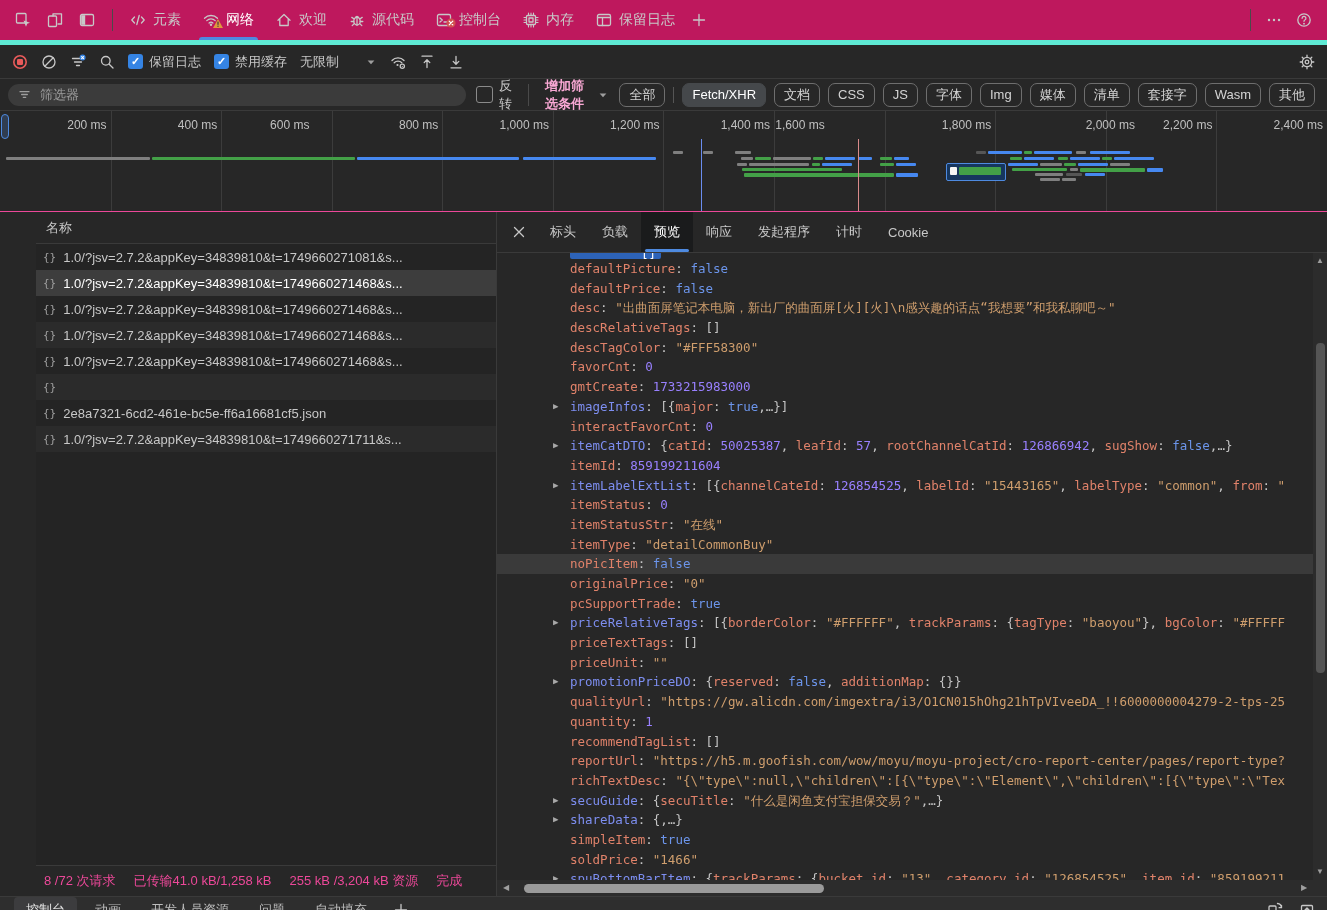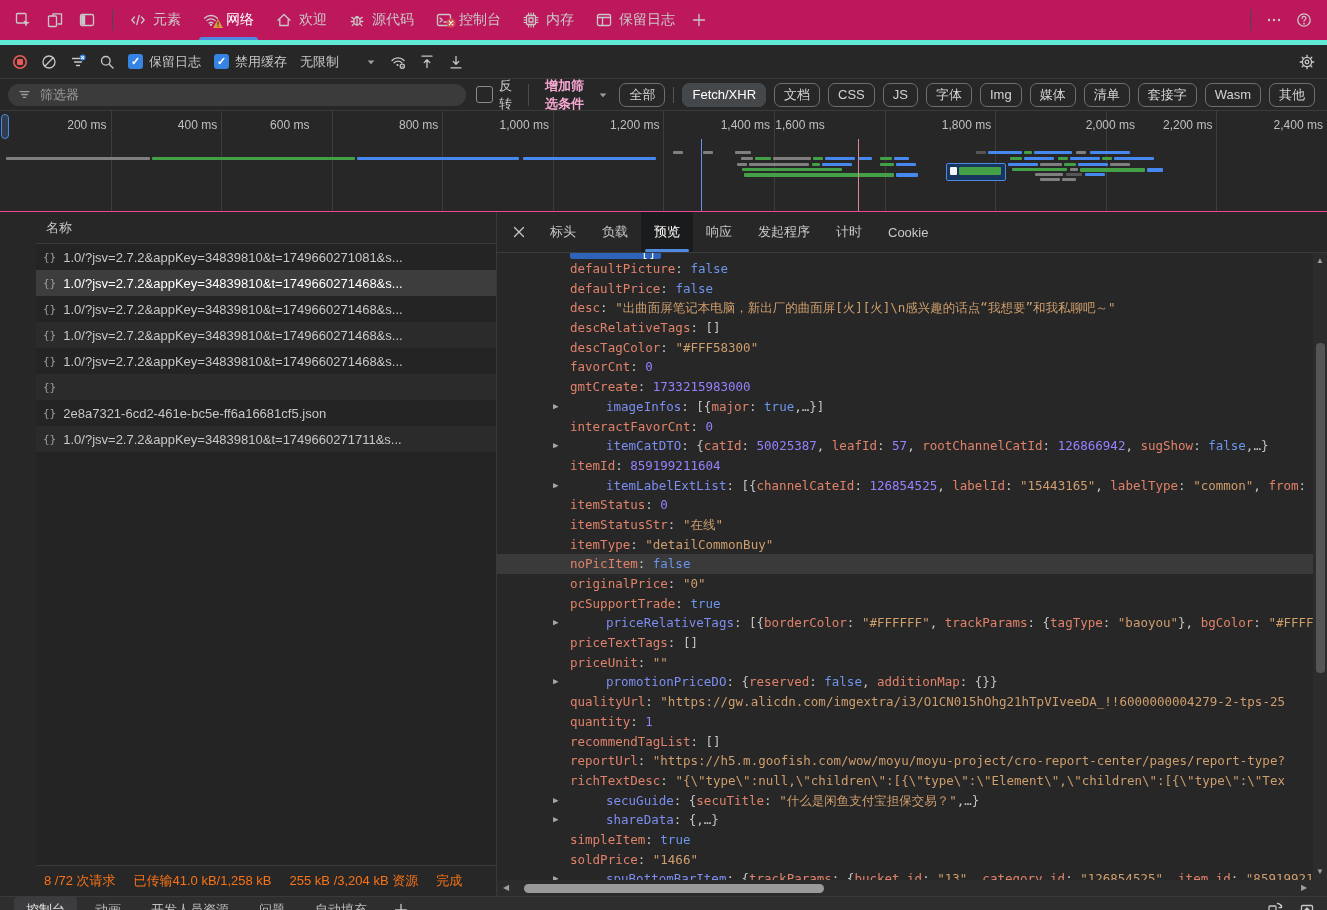--- a/index.html
+++ b/index.html
@@ -54,38 +54,38 @@
   .content{display:flex;height:684px;}
   .left{width:460px;flex:none;border-right:1px solid #3a3a3a;display:flex;flex-direction:column;background:#242424;min-height:0;margin-left:36px;}
   .lheader{height:31px;line-height:31px;padding-left:10px;border-bottom:1px solid #3a3a3a;background:#272727;flex:none;}
   #reqlist{flex:none;}
   .req{height:26px;display:flex;align-items:center;gap:7px;padding:0 7px;color:#c8c8c8;white-space:nowrap;overflow:hidden;}
   .req:nth-child(even){background:#2b2b2b;}
   .req.selected{background:#3d3d3d;color:#fff;}
   .ric{color:#9e9e9e;font-family:"DejaVu Sans Mono",monospace;font-size:11px;flex:none;}
   .lfill{flex:1;}
   .statusbar{height:30px;flex:none;border-top:1px solid #3a3a3a;background:#272727;display:flex;align-items:center;gap:18px;
-             padding:0 8px;color:#f97316;white-space:nowrap;overflow:hidden;}
+             padding:0 8px;color:#ec4899;white-space:nowrap;overflow:hidden;}
 
   .right{flex:1;position:relative;background:#272727;min-width:0;}
   .dtabs{height:40px;display:flex;align-items:center;border-bottom:1px solid #3a3a3a;padding-left:4px;}
   .closebtn{padding:0 10px;display:flex;align-items:center;}
   .dtab{height:40px;display:flex;align-items:center;padding:0 13px;position:relative;color:#c8c8c8;}
   .dtab.active{background:#1a1b1c;color:#fff;}
   .dtab.active::after{content:"";position:absolute;left:4px;right:4px;bottom:0;height:3px;background:#4e8ae0;border-radius:3px;}
 
   .pcontent{position:absolute;top:41px;left:0;right:14px;bottom:16px;overflow:hidden;background:#272727;
             font-family:"DejaVu Sans Mono",monospace;font-size:12.5px;}
   .clipline{position:relative;height:6px;overflow:hidden;}
   .selfrag{position:absolute;left:73px;bottom:0;width:86px;height:15px;background:#2d63b8;border-radius:2px;color:#fff;
            line-height:19px;text-align:right;padding-right:5px;overflow:hidden;}
   .pline{height:19.7px;line-height:19.7px;padding-left:73px;position:relative;white-space:pre;color:#c5c5c5;}
   .pline.hl{background:#3a3a3a;}
   .arr{position:absolute;left:56px;top:0;font-size:9px;color:#a8a8a8;}
-  .tk-k{color:#e0826a;} .tk-ok{color:#7d8ef0;margin-left:36px;} .tk-s{color:#cf9e6d;} .tk-n{color:#9980ff;} .tk-b{color:#6c95eb;} .tk-p{color:#c5c5c5;}
+  .tk-k{color:#e0826a;} .tk-ok{color:#7d8ef0;} .tk-s{color:#cf9e6d;} .tk-n{color:#9980ff;} .tk-b{color:#6c95eb;} .tk-p{color:#c5c5c5;}
 
   .vscroll{position:absolute;top:41px;right:0;width:14px;bottom:16px;background:#2c2c2c;}
   .vthumb{position:absolute;left:2.5px;width:9px;top:90px;height:330px;background:#555;border-radius:4px;}
   .hscroll{position:absolute;left:0;right:14px;bottom:0;height:16px;background:#2c2c2c;}
   .hthumb{position:absolute;left:27px;width:300px;top:3.5px;height:9px;background:#9a9a9a;border-radius:5px;}
   .corner{position:absolute;right:0;bottom:0;width:14px;height:16px;background:#2c2c2c;}
   .sarr{position:absolute;color:#9e9e9e;font-size:8px;width:14px;text-align:center;line-height:12px;}
   .sarr.h{width:12px;height:16px;line-height:16px;}
 
   

